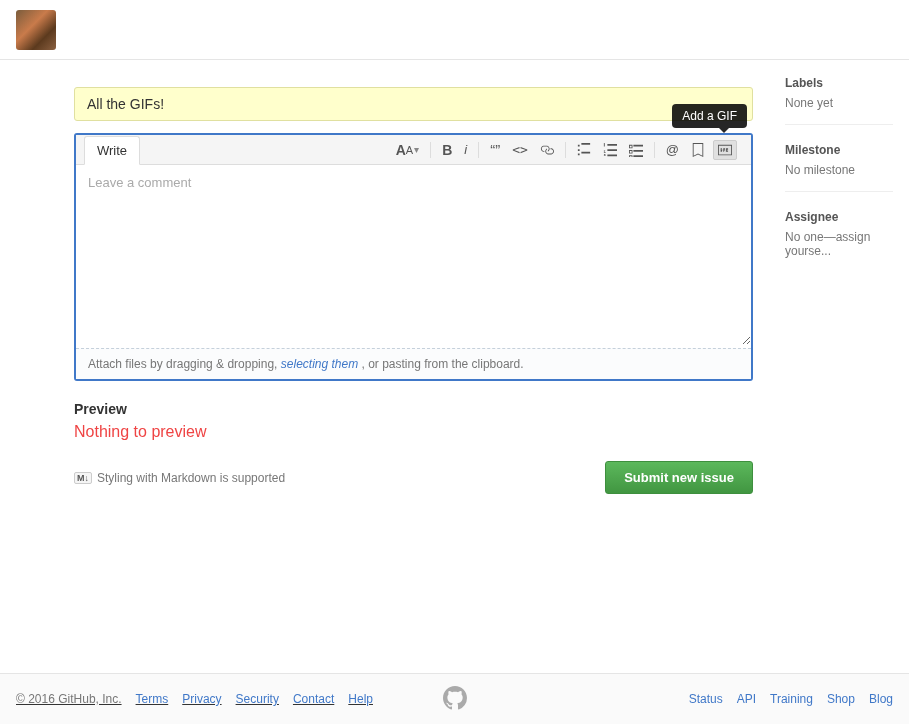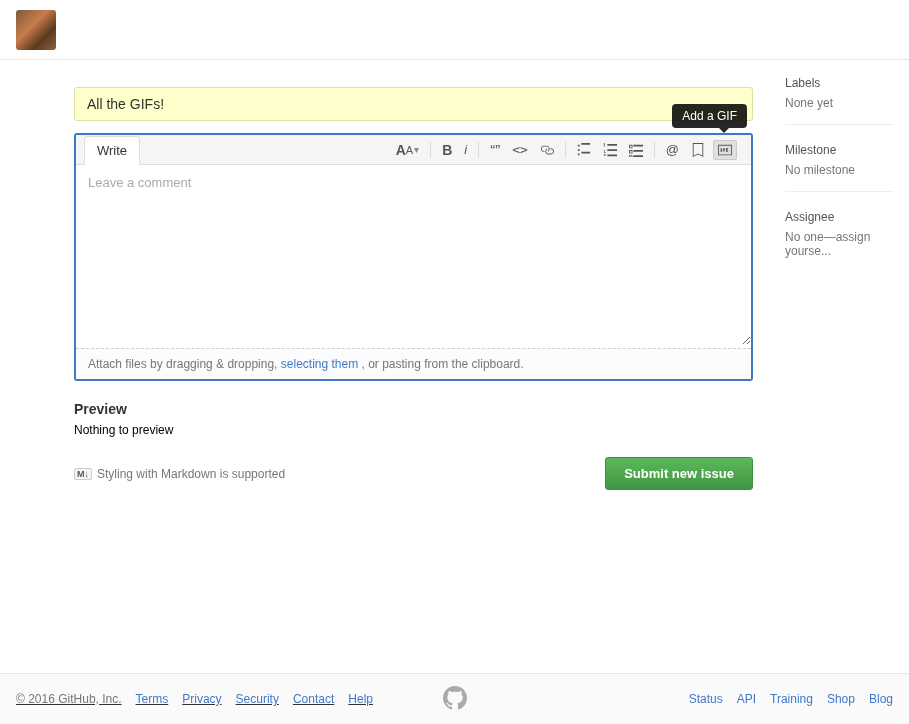--- a/index.html
+++ b/index.html
@@ -136,35 +136,36 @@
     .attach-bar {
       border-top: 1px dashed #c5d0db;
       padding: 8px 12px;
       font-size: 12px;
       color: #777;
       background: #fbfcfd;
     }
     .attach-link {
       color: #4078c8;
       text-decoration: none;
+      font-style: italic;
     }
 
     
     .preview-section {
       padding: 8px 0;
       margin-bottom: 8px;
     }
     .preview-title {
       font-weight: 700;
       font-size: 14px;
       margin-bottom: 6px;
     }
     .preview-empty {
-      color: #000000;
-      font-size: 12px;
+      color: #ef4444;
+      font-size: 16px;
     }
 
     
     .submit-area {
       display: flex;
       align-items: center;
       justify-content: space-between;
       padding: 4px 0;
     }
     .markdown-hint {
@@ -225,21 +226,21 @@
     }
 
     
     .sidebar-section {
       margin-bottom: 18px;
       padding-bottom: 14px;
       border-bottom: 1px solid #eee;
     }
     .sidebar-section:last-child { border-bottom: none; }
     .sidebar-label {
-      font-weight: 400;
+      font-weight: 700;
       font-size: 12px;
       color: #555;
       margin-bottom: 6px;
     }
     .sidebar-value {
       font-size: 12px;
       color: #777;
     }
 
     

